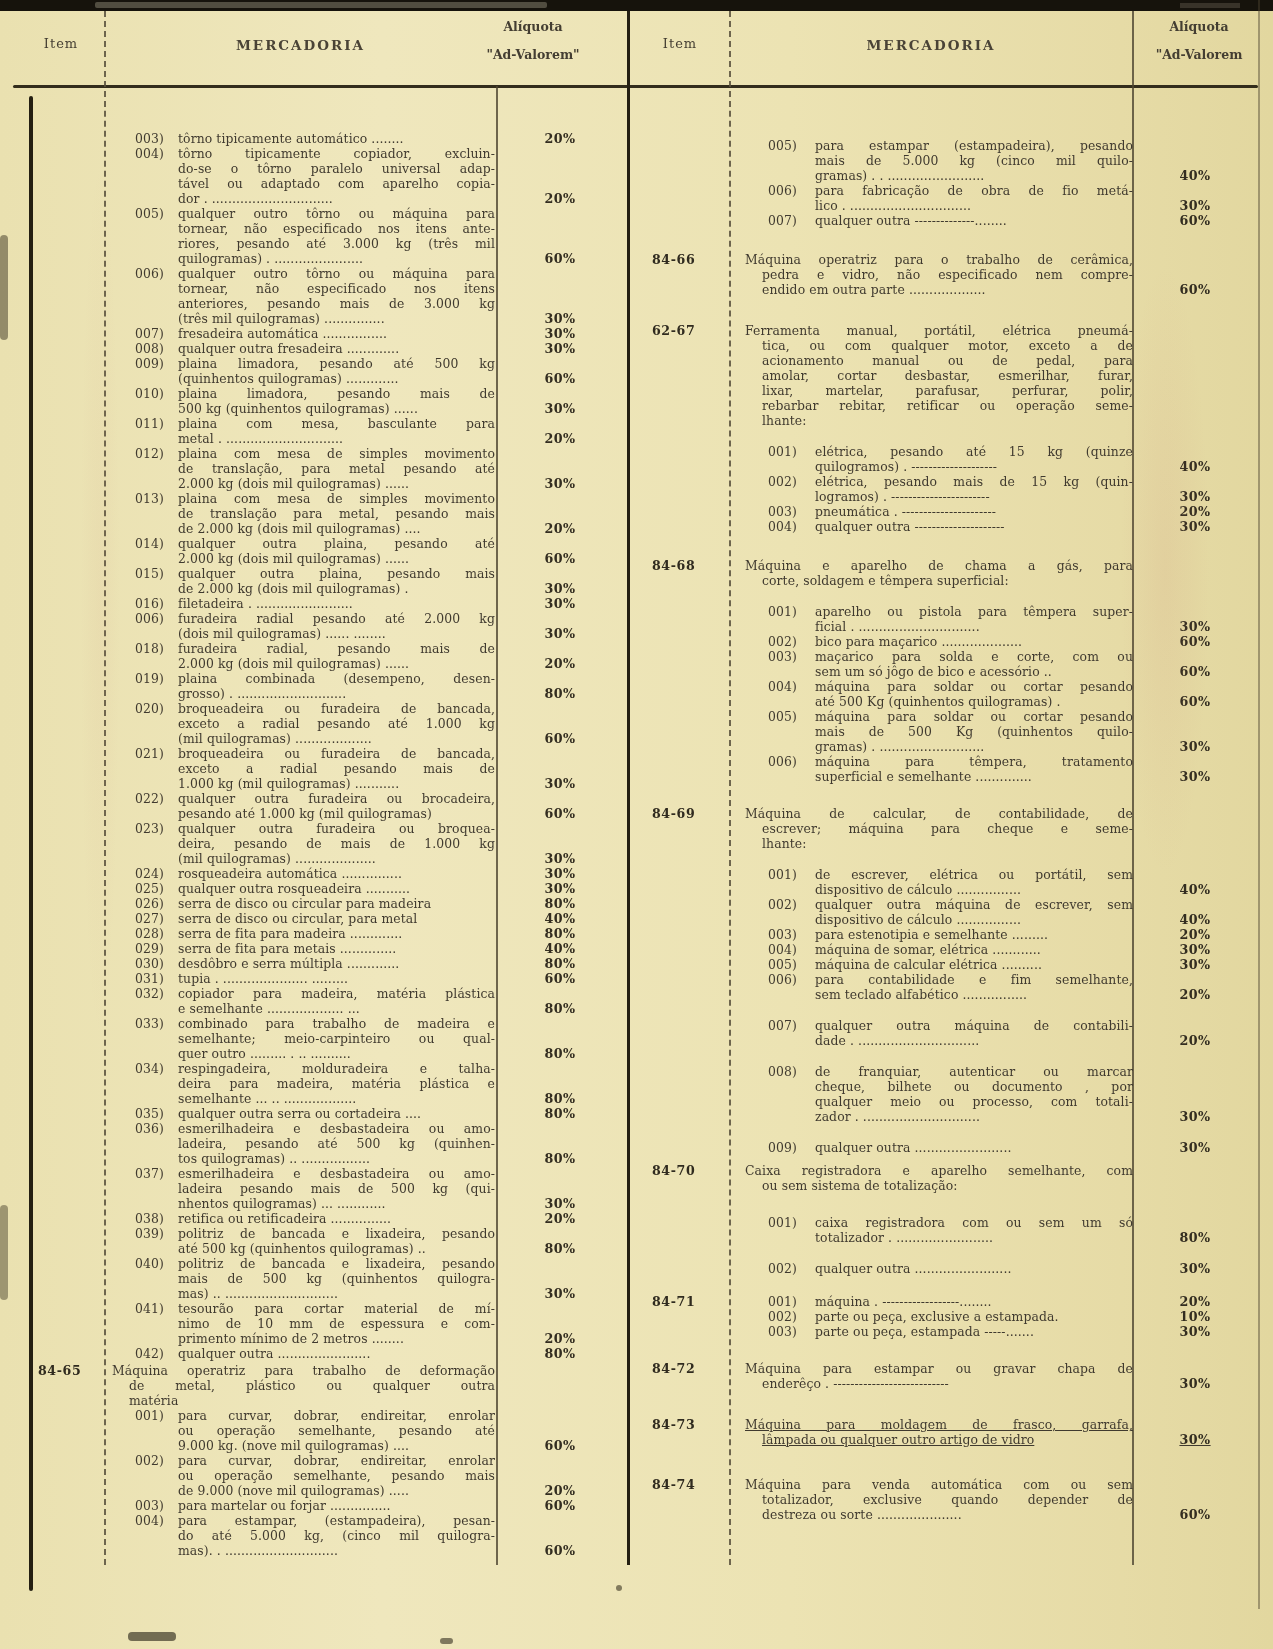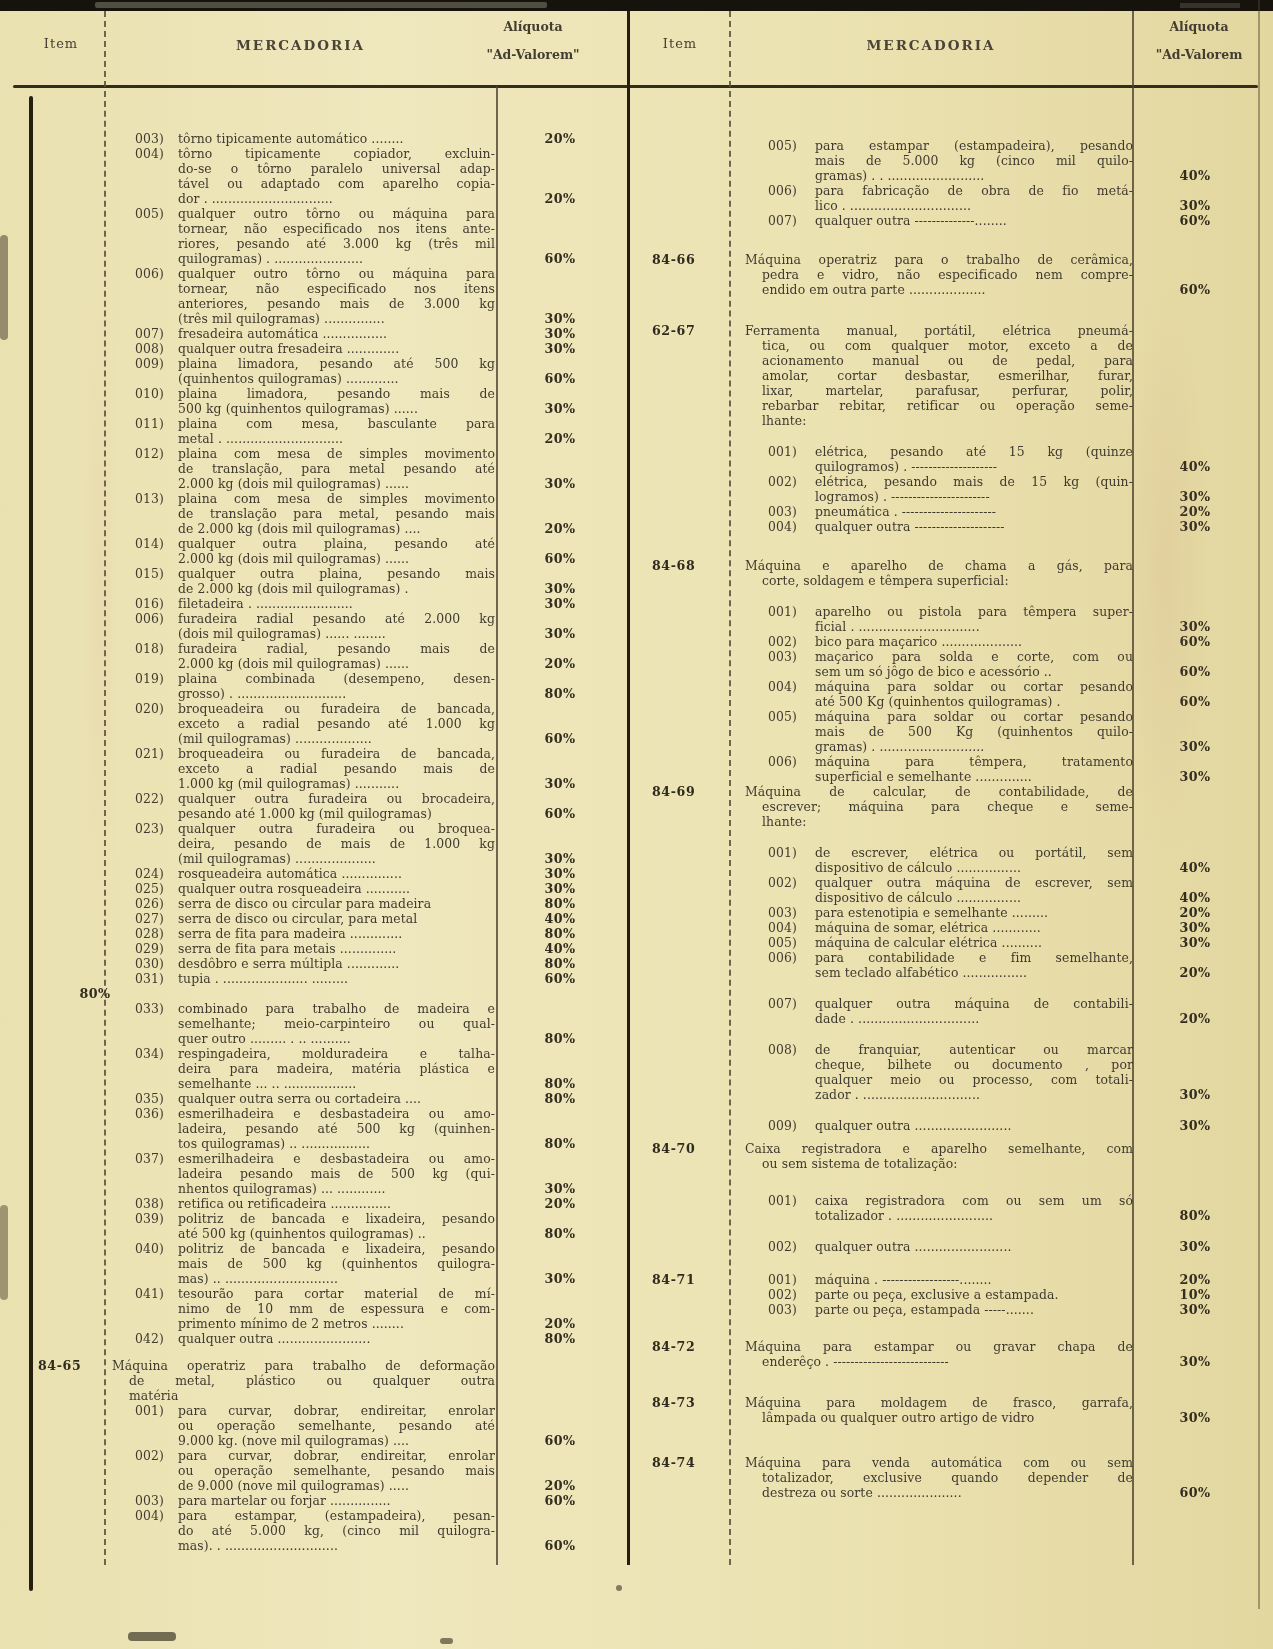--- a/index.html
+++ b/index.html
@@ -318,20 +318,25 @@
         <div class="rate">80%</div>
       </div>
       <div class="entry sub">
         <div class="merc">
           <span class="code">031)</span>
           <div class="ln">tupia . ..................... .........</div>
         </div>
         <div class="rate">60%</div>
       </div>
       <div class="entry sub">
+        <div class="merc">
+          <span class="code">032)</span>
+          <div class="ln">copiador para madeira, matéria plástica</div>
+          <div class="ln cont">e semelhante ................... ...</div>
+        </div>
         <div class="rate">80%</div>
       </div>
       <div class="entry sub">
         <div class="merc">
           <span class="code">033)</span>
           <div class="ln">combinado para trabalho de madeira e</div>
           <div class="ln cont">semelhante; meio-carpinteiro ou qual-</div>
           <div class="ln cont">quer outro ......... . .. ..........</div>
         </div>
         <div class="rate">80%</div>
@@ -403,21 +408,21 @@
         </div>
         <div class="rate">20%</div>
       </div>
       <div class="entry sub">
         <div class="merc">
           <span class="code">042)</span>
           <div class="ln">qualquer outra .......................</div>
         </div>
         <div class="rate">80%</div>
       </div>
-      <div class="entry heading" style="margin-top: 12px;">
+      <div class="entry heading" style="margin-top: 2px;">
         <span class="itemno">84-65</span>
         <div class="merc">
           <div class="ln">Máquina operatriz para trabalho de deformação</div>
           <div class="ln cont">de metal, plástico ou qualquer outra</div>
           <div class="ln cont">matéria</div>
         </div>
         <div class="rate"></div>
       </div>
       <div class="entry sub">
         <div class="merc">
@@ -580,21 +585,21 @@
         <div class="rate">30%</div>
       </div>
       <div class="entry sub">
         <div class="merc">
           <span class="code">006)</span>
           <div class="ln">máquina para têmpera, tratamento</div>
           <div class="ln cont">superficial e semelhante ..............</div>
         </div>
         <div class="rate">30%</div>
       </div>
-      <div class="entry heading" style="">
+      <div class="entry heading" style="margin-top: 22px;">
         <span class="itemno">84-69</span>
         <div class="merc">
           <div class="ln">Máquina de calcular, de contabilidade, de</div>
           <div class="ln cont">escrever; máquina para cheque e seme-</div>
           <div class="ln cont">lhante:</div>
         </div>
         <div class="rate"></div>
       </div>
       <div class="entry sub" style="margin-top: 16px;">
         <div class="merc">
@@ -715,21 +720,21 @@
         <div class="rate">30%</div>
       </div>
       <div class="entry heading" style="margin-top: 22px;">
         <span class="itemno">84-72</span>
         <div class="merc">
           <div class="ln">Máquina para estampar ou gravar chapa de</div>
           <div class="ln cont">enderêço . ---------------------------</div>
         </div>
         <div class="rate">30%</div>
       </div>
-      <div class="entry heading" style="margin-top: 26px;">
+      <div class="entry heading" style="margin-top: 26px; text-decoration: underline;">
         <span class="itemno">84-73</span>
         <div class="merc">
           <div class="ln">Máquina para moldagem de frasco, garrafa,</div>
           <div class="ln cont">lâmpada ou qualquer outro artigo de vidro</div>
         </div>
         <div class="rate">30%</div>
       </div>
       <div class="entry heading" style="margin-top: 30px;">
         <span class="itemno">84-74</span>
         <div class="merc">

